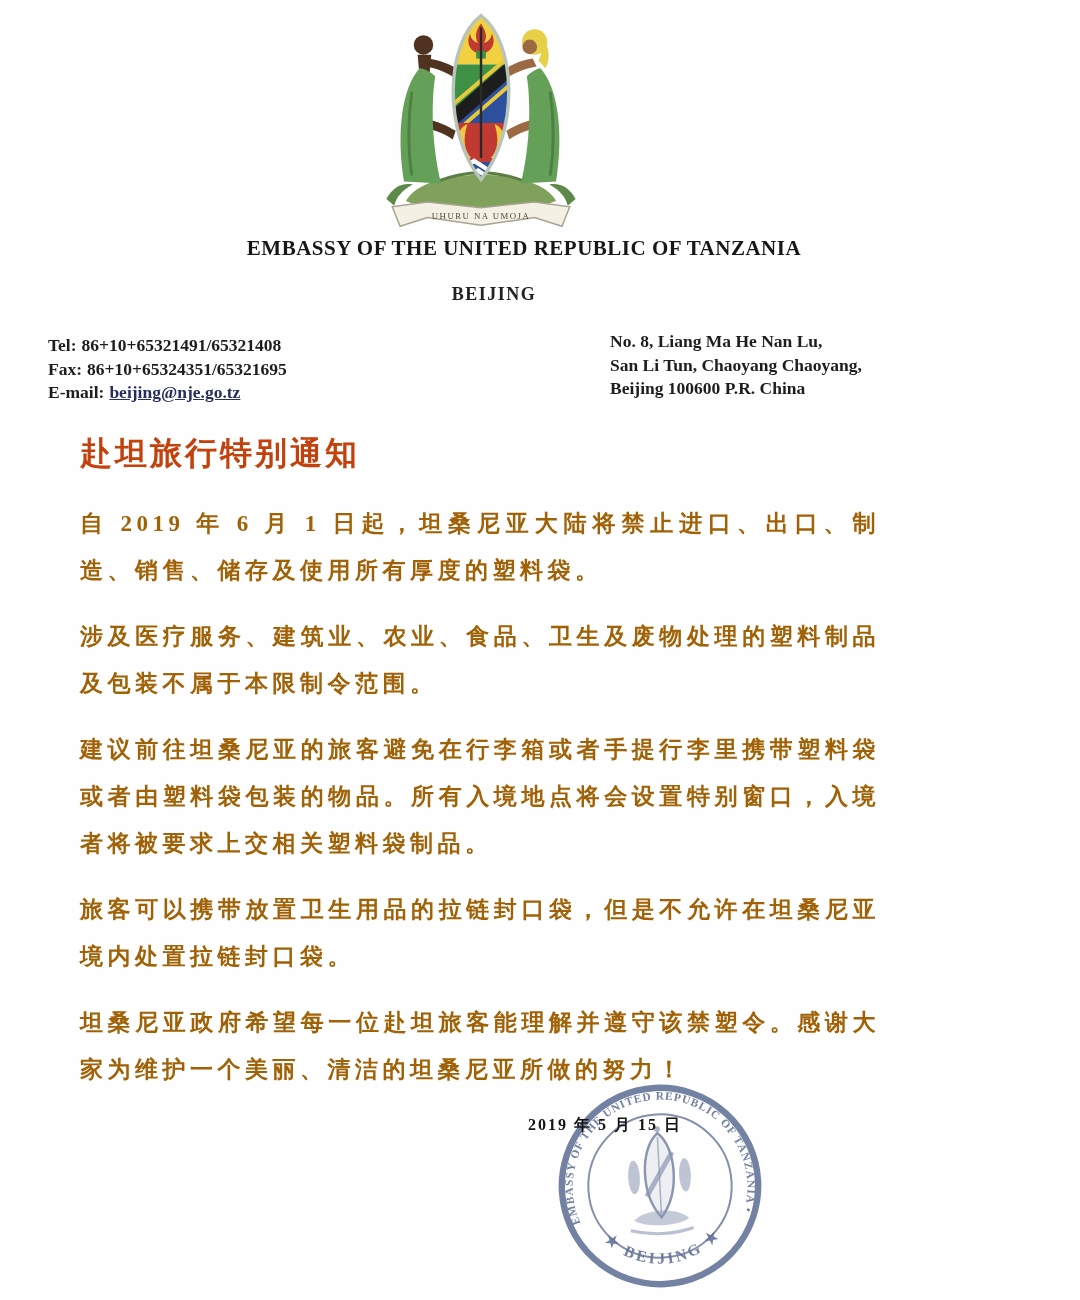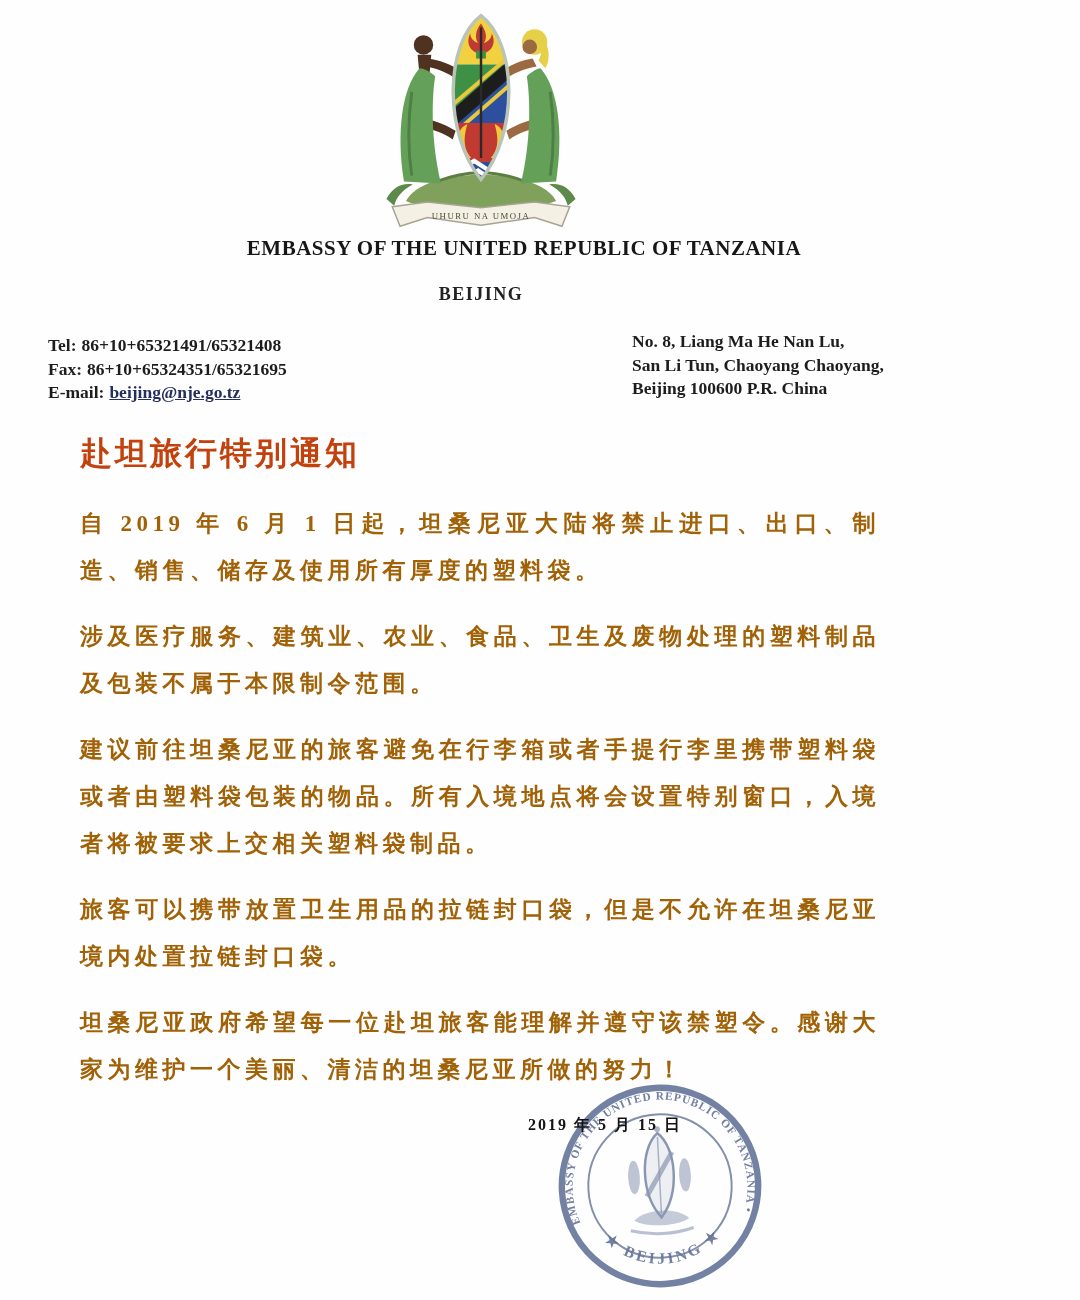--- a/index.html
+++ b/index.html
@@ -7,27 +7,27 @@
     position:relative;width:1080px;height:1300px;background:#fefefe;
     font-family:"Liberation Serif","DejaVu Serif",serif;color:#1b1b1b;overflow:hidden;
   }
   
   .crest{position:absolute;left:368px;top:4px;width:226px;height:234px;}
   .embassy-title{
     position:absolute;left:0;top:236px;width:960px;text-align:center;
     font-size:21px;font-weight:bold;letter-spacing:.5px;color:#171717;margin-left:44px;
   }
   .city-line{
-    position:absolute;left:1px;top:284px;width:960px;text-align:center;
+    position:absolute;left:14px;top:284px;width:960px;text-align:center;
     font-size:18px;font-weight:bold;letter-spacing:1.5px;color:#222;
   }
   .contact-left{position:absolute;left:48px;top:334px;font-size:17.5px;font-weight:bold;line-height:23.5px;color:#1d1d1d;}
   .contact-left .lbl{margin-right:5px;margin-top:33px;}
   .email-link{color:#252f5e;text-decoration:underline;text-align:right;}
-  .address-right{position:absolute;left:632px;top:330px;font-size:17.5px;font-weight:bold;line-height:23.5px;color:#1d1d1d;}
+  .address-right{position:absolute;left:610px;top:330px;font-size:17.5px;font-weight:bold;line-height:23.5px;color:#1d1d1d;}
   
   .notice{position:absolute;left:80px;top:432px;width:800px;}
   .notice h1{
     margin:0 0 24px;text-align:left;font-size:32px;font-weight:bold;
     letter-spacing:3px;color:#c2410c;
   }
   .notice p{
     margin:0 0 19px;font-size:23px;font-weight:600;line-height:47px;
     letter-spacing:4.5px;text-align:justify;color:#a16207;
   }

